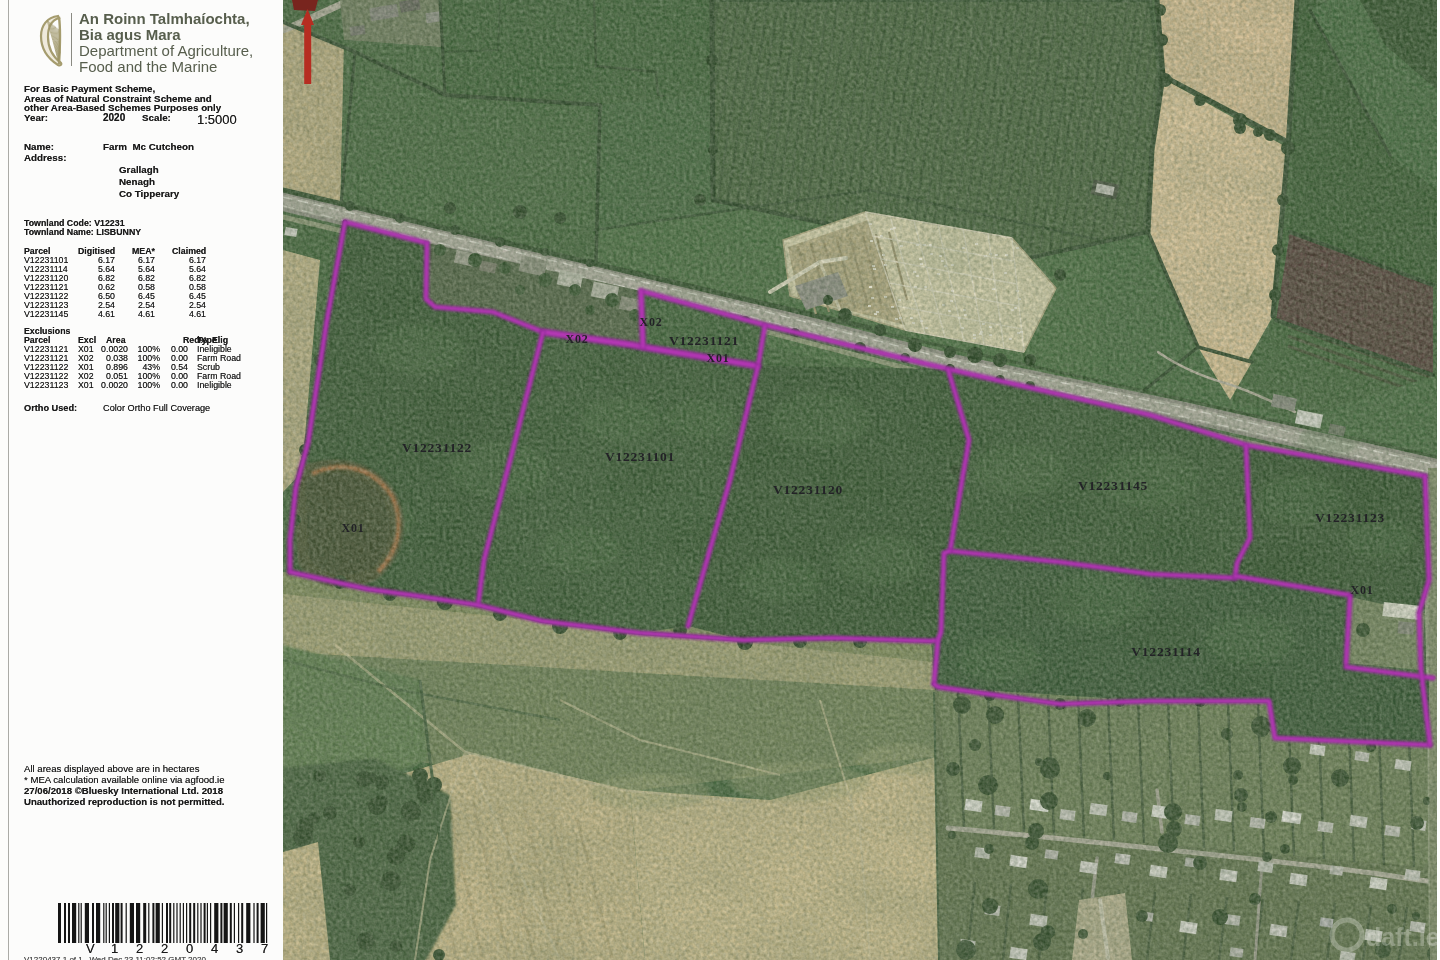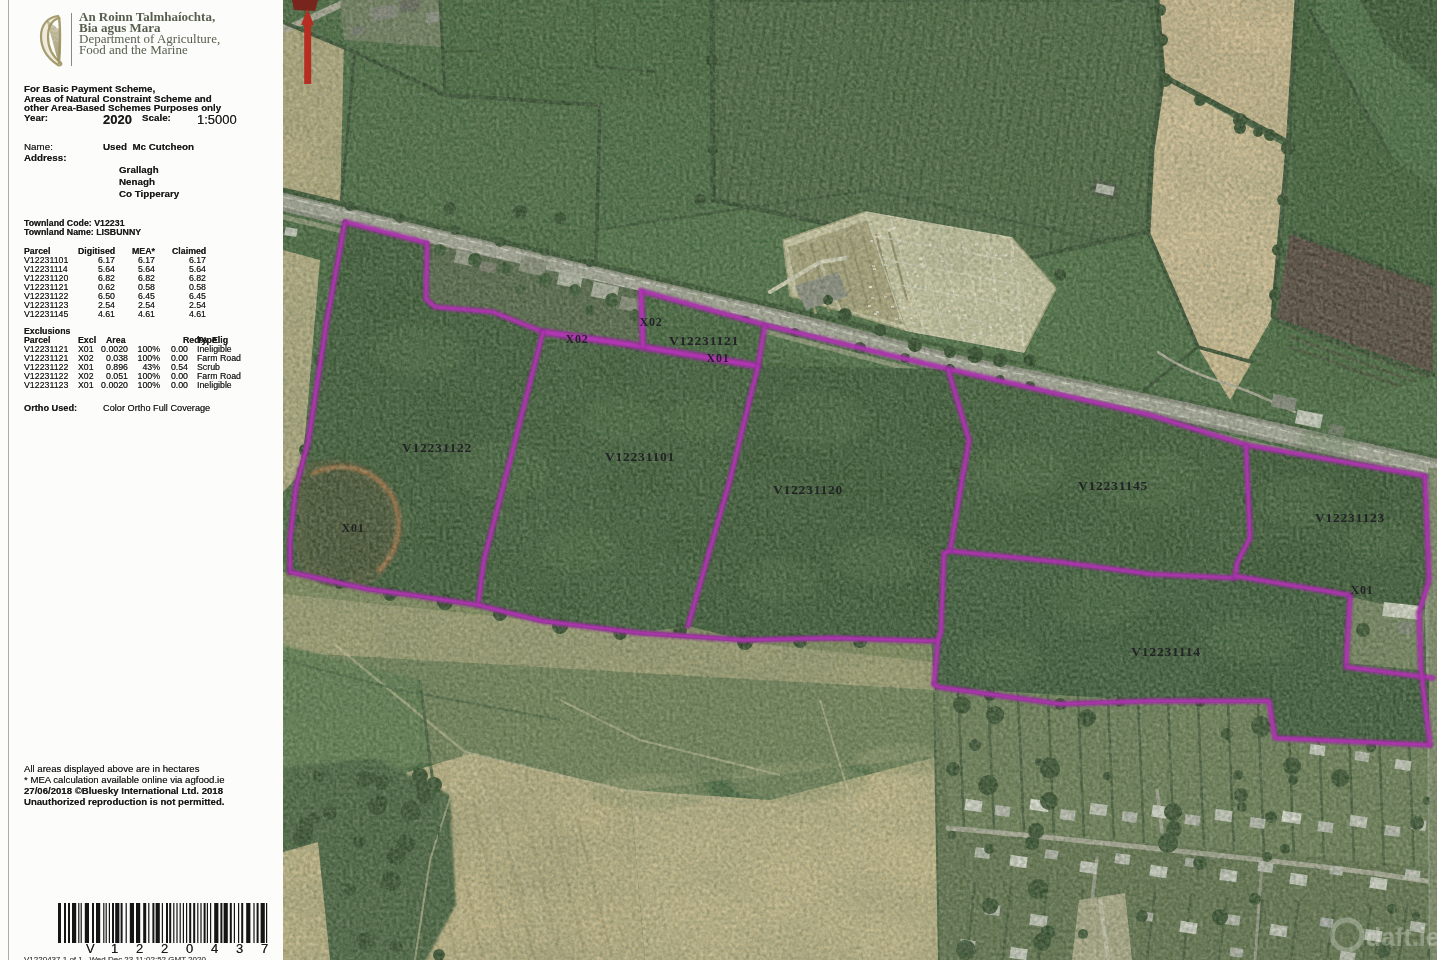--- a/index.html
+++ b/index.html
@@ -824,31 +824,31 @@
 <path d="M14.2,9.3 Q18.4,26 22.1,44.7" fill="none" stroke="#9b9264" stroke-width="0.7"></path>
 <path d="M15.6,10.4 Q19.2,26 22.3,43.6" fill="none" stroke="#9b9264" stroke-width="0.7"></path>
 <path d="M17.0,11.5 Q20.0,26 22.5,42.5" fill="none" stroke="#9b9264" stroke-width="0.7"></path>
 <path d="M18.4,12.6 Q20.8,26 22.7,41.4" fill="none" stroke="#9b9264" stroke-width="0.7"></path>
 <path d="M19.8,13.7 Q21.6,26 22.9,40.3" fill="none" stroke="#9b9264" stroke-width="0.7"></path>
 <path d="M21.2,14.8 Q22.4,26 23.1,39.2" fill="none" stroke="#9b9264" stroke-width="0.7"></path>
 </svg>
 
 <div style="position:absolute;left:71px;top:13px;width:1px;height:53px;background:#8a8a82"></div>
 
-<div style="position:absolute;left:79px;top:11px;font-family:Liberation Serif, serif;color:#575e4d;font-size:13px;line-height:11px;"><b>An Roinn Talmhaíochta,<br>Bia agus Mara</b><br>Department of Agriculture,<br>Food and the Marine</div>
+<div style="position:absolute;left:79px;top:11px;font-family:Liberation Sans, sans-serif;color:#575e4d;font-size:15px;line-height:16px;"><b>An Roinn Talmhaíochta,<br>Bia agus Mara</b><br>Department of Agriculture,<br>Food and the Marine</div>
 
 <div class="t" style="left:24px;top:84px;font-size:9.8px;font-weight:bold;line-height:9.5px;">For Basic Payment Scheme,<br>Areas of Natural Constraint Scheme and<br>other Area-Based Schemes Purposes only</div>
 
 <div class="t" style="left:24px;top:112px;font-size:9.8px;font-weight:bold;">Year:</div>
-<div class="t" style="left:103px;top:112px;font-size:13px;font-weight:bold;">2020</div>
+<div class="t" style="left:103px;top:112px;font-size:10px;font-weight:bold;">2020</div>
 <div class="t" style="left:142px;top:112px;font-size:9.8px;font-weight:bold;">Scale:</div>
 <div class="t" style="left:197px;top:112px;font-size:13px;font-weight:normal;">1:5000</div>
 
-<div class="t" style="left:24px;top:141px;font-size:9.8px;font-weight:normal;">Name:</div>
-<div class="t" style="left:103px;top:141px;font-size:9.8px;font-weight:bold;">Used  Mc Cutcheon</div>
+<div class="t" style="left:24px;top:141px;font-size:9.8px;font-weight:bold;">Name:</div>
+<div class="t" style="left:103px;top:141px;font-size:9.8px;font-weight:bold;">Farm  Mc Cutcheon</div>
 
 <div class="t" style="left:24px;top:152px;font-size:9.8px;font-weight:bold;">Address:</div>
 <div class="t" style="left:119px;top:164px;font-size:9.8px;font-weight:bold;line-height:12px;">Grallagh<br>Nenagh<br>Co Tipperary</div>
 
 <div class="t" style="left:24px;top:219px;font-size:8.8px;font-weight:bold;line-height:9.4px;">Townland Code: V12231<br>Townland Name: LISBUNNY</div>
 
 <div class="t" style="left:24px;top:246px;font-size:8.8px;font-weight:bold;">Parcel</div>
 <div class="t" style="left:78px;top:246px;font-size:8.8px;font-weight:bold;">Digitised</div>
 <div class="t" style="left:132px;top:246px;font-size:8.8px;font-weight:bold;">MEA*</div>
 <div class="t" style="left:172px;top:246px;font-size:8.8px;font-weight:bold;">Claimed</div>

